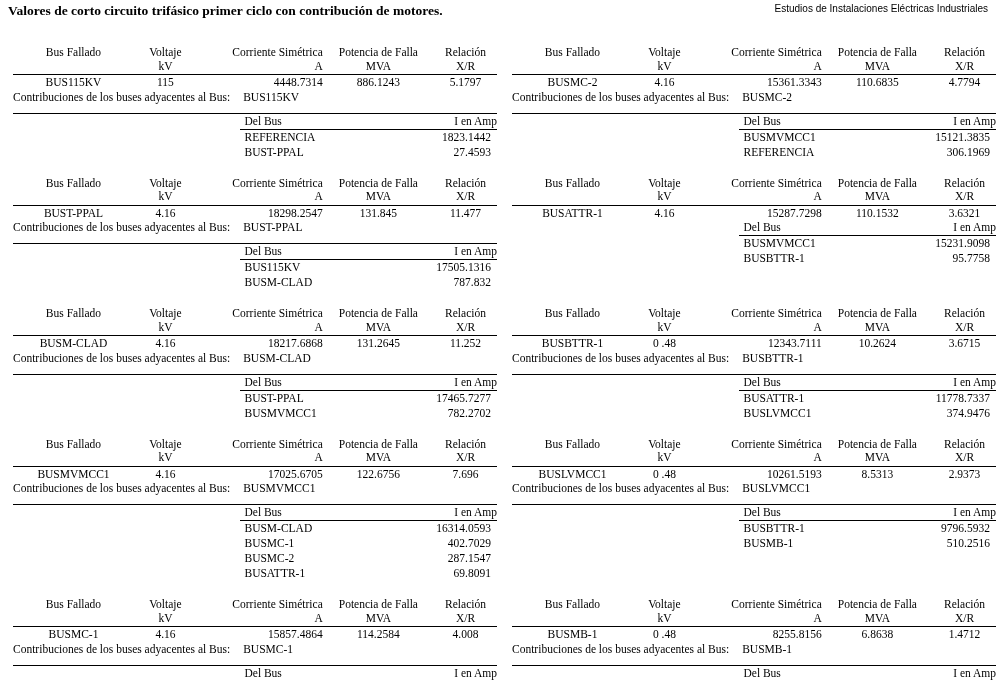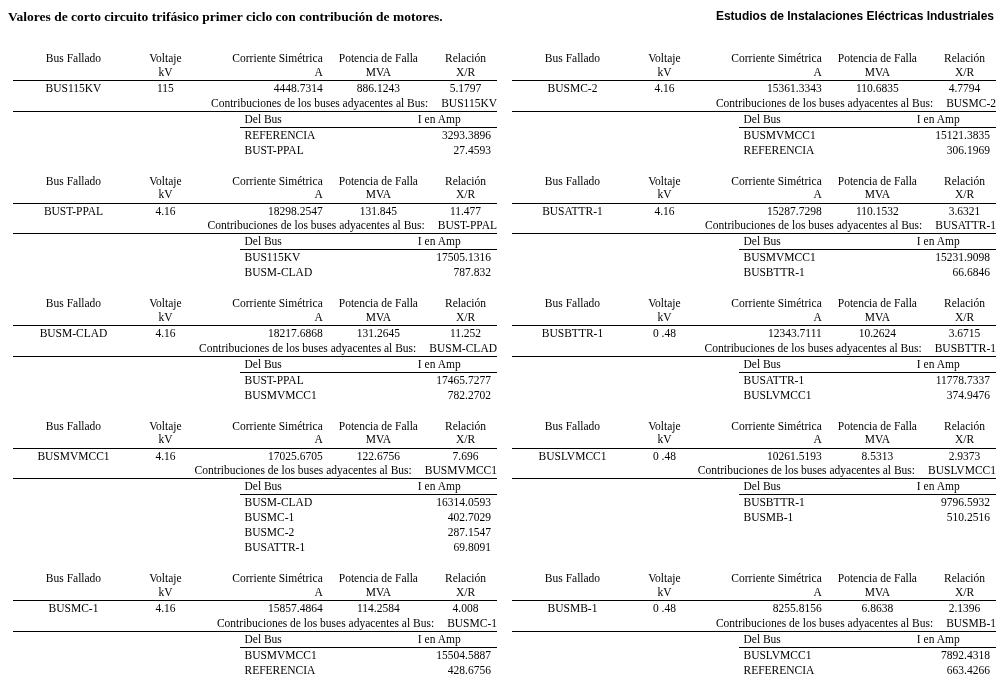--- a/index.html
+++ b/index.html
@@ -10,32 +10,31 @@
   }
   body {
     font-family: "Liberation Serif", serif;
     font-size: 11.5px;
     color: #000000;
   }
   .titlebar {
     display: flex;
     justify-content: space-between;
     align-items: flex-start;
-    padding: 3px 6px 0 8px;
-    margin-top: 6px;
+    padding: 3px 12px 0 8px;
   }
   .title-left {
     font-family: "Liberation Serif", serif;
     font-weight: bold;
     font-size: 13.5px;
   }
   .title-right {
     font-family: "Liberation Sans", sans-serif;
-    font-weight: bold;
-    font-size: 12px;
+    font-weight: normal;
+    font-size: 10px;
   }
   .report-grid {
     display: grid;
     grid-template-columns: 1fr 1fr;
     column-gap: 15px;
     row-gap: 17px;
     margin: 27px 4px 0 13px;
   }
   .block { width: 100%; }
   .mt-header {
@@ -46,35 +45,35 @@
   .mt-row { display: flex; line-height: 14px; padding-top: 1px; }
   .cell { text-align: center; line-height: 13.5px; }
   .c1 { width: 25%; }
   .c2 { width: 13%; }
   .c3 { width: 26%; text-align: right; }
   .c4 { width: 23%; }
   .c5 { width: 13%; }
   .contrib-line {
     line-height: 14px;
     border-bottom: 1.5px solid #000;
-    padding-bottom: 1px;
-    text-align: right;
+    padding-bottom: 9px;
+    text-align: left;
   }
   .contrib-bus { margin-left: 13px; }
   .subtable {
     margin-left: 47%;
     width: 53%;
   }
   .sub-header {
     display: flex;
     border-bottom: 1.2px solid #000;
     line-height: 15px;
   }
   .sub-header .sh-left { flex: 1; padding-left: 4px; }
-  .sub-header .sh-right { width: 45%; text-align: center; padding-left: 2px; }
+  .sub-header .sh-right { width: 45%; text-align: right; padding-left: 2px; }
   .sub-row { display: flex; line-height: 15px; }
   .sub-row .sr-name { flex: 1; padding-left: 4px; }
   .sub-row .sr-amp { width: 45%; text-align: right; padding-right: 6px; }
 </style>
 </head>
 <body>
 
 <div class="titlebar">
   <div class="title-left">Valores de corto circuito trifásico primer ciclo con contribución de motores.</div>
   <div class="title-right">Estudios de Instalaciones Eléctricas Industriales</div>
@@ -112,21 +111,21 @@
         <div class="cell c5">5.1797</div>
       </div>
       <div class="contrib-line"><span class="contrib-label">Contribuciones de los buses adyacentes al Bus:</span><span class="contrib-bus">BUS115KV</span></div>
       <div class="subtable">
         <div class="sub-header">
           <span class="sh-left">Del Bus</span>
           <span class="sh-right">I en Amp</span>
         </div>
         <div class="sub-row">
           <span class="sr-name">REFERENCIA</span>
-          <span class="sr-amp">3293.3896</span>
+          <span class="sr-amp">1823.1442</span>
         </div>
         <div class="sub-row">
           <span class="sr-name">BUST-PPAL</span>
           <span class="sr-amp">27.4593</span>
         </div>
       </div>
     </div>
     <div class="block">
       <div class="mt-header">
         <div class="cell c1">
@@ -242,33 +241,32 @@
           <div>X/R</div>
         </div>
       </div>
       <div class="mt-row">
         <div class="cell c1">BUSATTR-1</div>
         <div class="cell c2">4.16</div>
         <div class="cell c3">15287.7298</div>
         <div class="cell c4">110.1532</div>
         <div class="cell c5">3.6321</div>
       </div>
-      <div class="contrib-line"><span class="contrib-label">Contribuciones de los buses adyacentes al Bus:</span><span class="contrib-bus">BUSATTR-1</span></div>
       <div class="subtable">
         <div class="sub-header">
           <span class="sh-left">Del Bus</span>
           <span class="sh-right">I en Amp</span>
         </div>
         <div class="sub-row">
           <span class="sr-name">BUSMVMCC1</span>
           <span class="sr-amp">15231.9098</span>
         </div>
         <div class="sub-row">
           <span class="sr-name">BUSBTTR-1</span>
-          <span class="sr-amp">66.6846</span>
+          <span class="sr-amp">95.7758</span>
         </div>
       </div>
     </div>
     <div class="block">
       <div class="mt-header">
         <div class="cell c1">
           <div>Bus Fallado</div>
           <div>&nbsp;</div>
         </div>
         <div class="cell c2">
@@ -524,21 +522,21 @@
         <div class="cell c5">
           <div>Relación</div>
           <div>X/R</div>
         </div>
       </div>
       <div class="mt-row">
         <div class="cell c1">BUSMB-1</div>
         <div class="cell c2">0 .48</div>
         <div class="cell c3">8255.8156</div>
         <div class="cell c4">6.8638</div>
-        <div class="cell c5">2.1396</div>
+        <div class="cell c5">1.4712</div>
       </div>
       <div class="contrib-line"><span class="contrib-label">Contribuciones de los buses adyacentes al Bus:</span><span class="contrib-bus">BUSMB-1</span></div>
       <div class="subtable">
         <div class="sub-header">
           <span class="sh-left">Del Bus</span>
           <span class="sh-right">I en Amp</span>
         </div>
         <div class="sub-row">
           <span class="sr-name">BUSLVMCC1</span>
           <span class="sr-amp">7892.4318</span>

